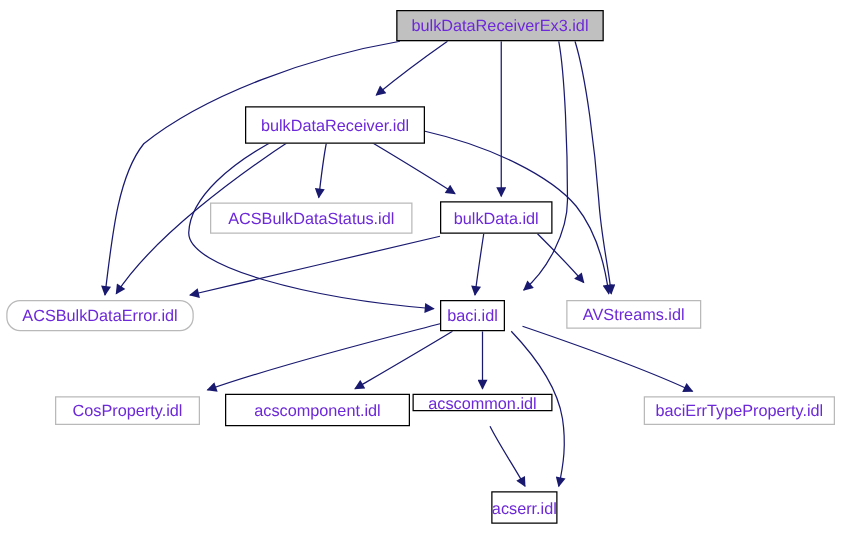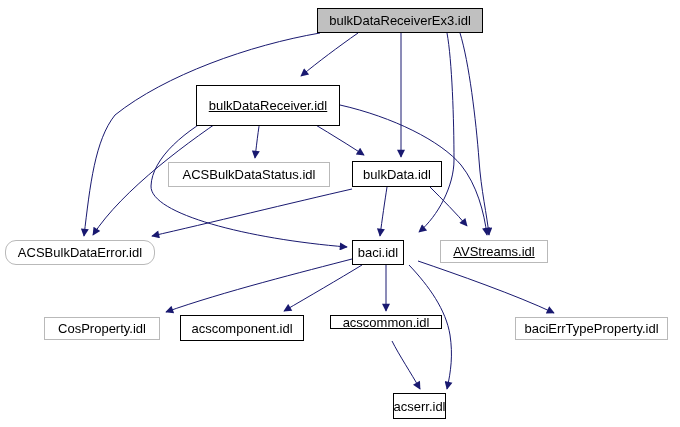--- a/index.html
+++ b/index.html
@@ -21,21 +21,21 @@
     stroke-width: 1;
   }
   .node {
     position: absolute;
     box-sizing: border-box;
     display: flex;
     align-items: center;
     justify-content: center;
     background: #ffffff;
     border: 1px solid #000000;
-    color: #000000;
+    color: #6d28d9;
     font-size: 13px;
     white-space: nowrap;
     cursor: pointer;
   }
   .node.gray-border { border-color: #b9b9b9; text-align: center; }
   .node.main { background: #c0c0c0; border-color: #000000; }
 </style>
 </head>
 <body>
 
@@ -63,25 +63,25 @@
         <path class="edge" d="M352,259 C306,271 222,292 166,312" stroke="#191970" marker-end="url(#arrowhead)"></path>
         <path class="edge" d="M362,265 C339,279 308,297 284,311" stroke="#191970" marker-end="url(#arrowhead)"></path>
         <path class="edge" d="M386,265 L386,311" stroke="#191970" marker-end="url(#arrowhead)"></path>
         <path class="edge" d="M418,261 C456,274 516,295 554,313" stroke="#191970" marker-end="url(#arrowhead)"></path>
         <path class="edge" d="M409,265 C429,286 446,310 450,335 C453,355 451,371 447,389" stroke="#191970" marker-end="url(#arrowhead)"></path>
         <path class="edge" d="M392,341 C399,355 411,373 420,389" stroke="#191970" marker-end="url(#arrowhead)"></path>
       </g>
   </svg>
   <div id="node-layer">
       <div class="node main" style="left: 317px; top: 8px; width: 166px; height: 25px;">bulkDataReceiverEx3.idl</div>
-      <div class="node" style="left: 196px; top: 85px; width: 144px; height: 41px; text-decoration: underline;">bulkDataReceiver.idl</div>
+      <div class="node" style="left: 196px; top: 85px; width: 144px; height: 30px;">bulkDataReceiver.idl</div>
       <div class="node gray-border" style="left: 168px; top: 162px; width: 162px; height: 25px;">ACSBulkDataStatus.idl</div>
       <div class="node" style="left: 352px; top: 161px; width: 90px; height: 26px;">bulkData.idl</div>
       <div class="node gray-border" style="left: 5px; top: 240px; width: 150px; height: 25px; border-radius: 11px;">ACSBulkDataError.idl</div>
       <div class="node" style="left: 352px; top: 240px; width: 52px; height: 25px;">baci.idl</div>
-      <div class="node gray-border" style="left: 440px; top: 240px; width: 108px; height: 23px; text-decoration: underline;">AVStreams.idl</div>
+      <div class="node gray-border" style="left: 453px; top: 240px; width: 108px; height: 23px;">AVStreams.idl</div>
       <div class="node gray-border" style="left: 44px; top: 317px; width: 116px; height: 23px;">CosProperty.idl</div>
-      <div class="node" style="left: 180px; top: 315px; width: 124px; height: 26px;">acscomponent.idl</div>
+      <div class="node" style="left: 180px; top: 315px; width: 148px; height: 26px;">acscomponent.idl</div>
       <div class="node" style="left: 330px; top: 315px; width: 112px; height: 14px;">acscommon.idl</div>
       <div class="node gray-border" style="left: 515px; top: 317px; width: 153px; height: 23px;">baciErrTypeProperty.idl</div>
       <div class="node" style="left: 393px; top: 393px; width: 53px; height: 26px;">acserr.idl</div>
     </div>
 </div>
 
 </body></html>

